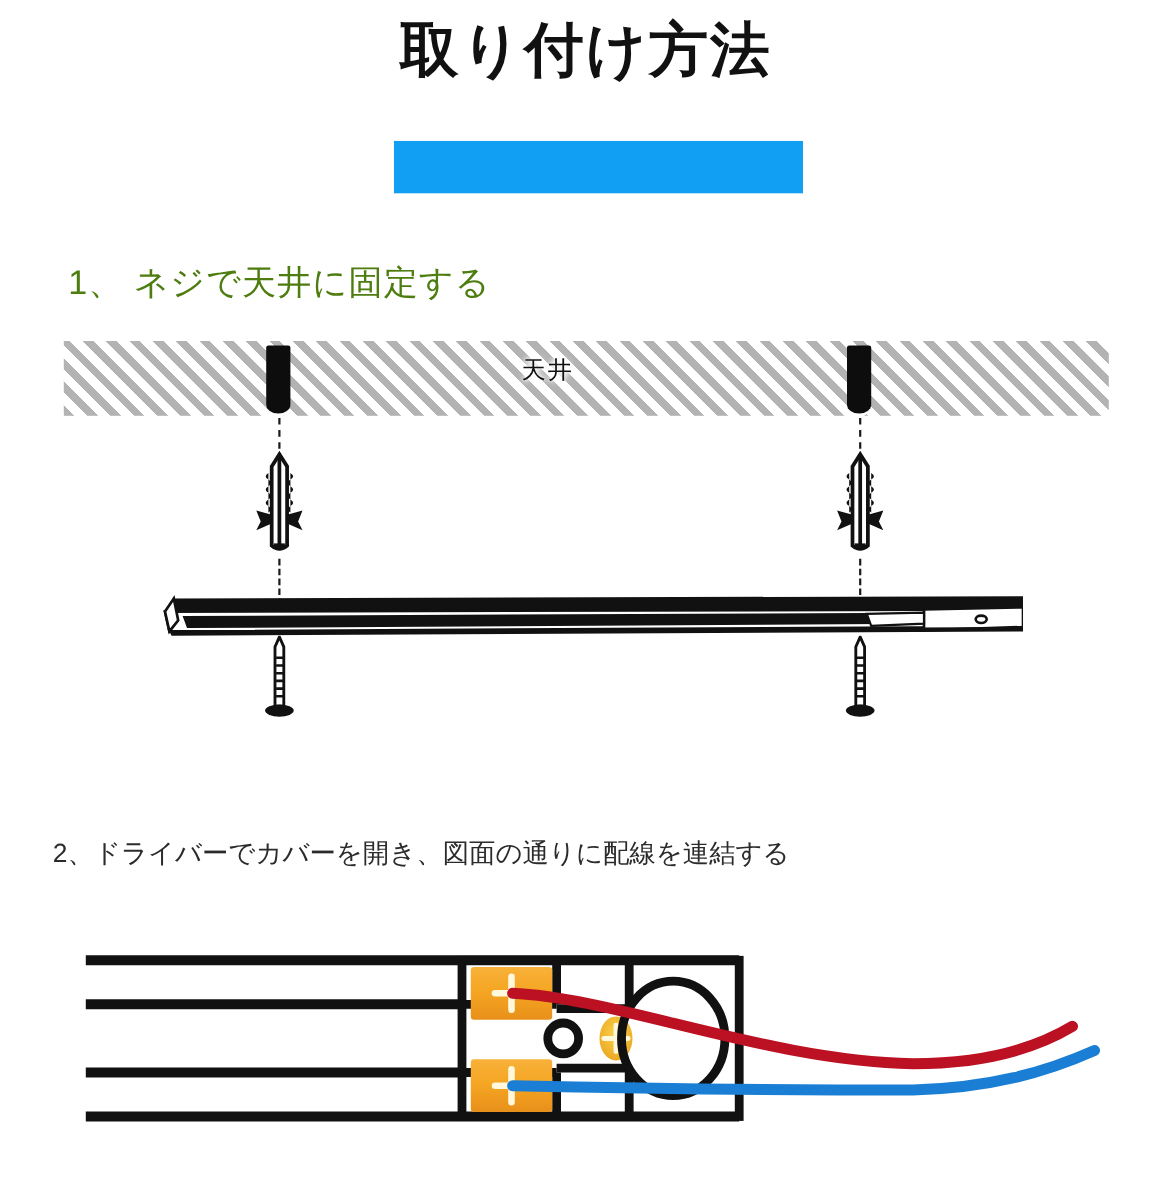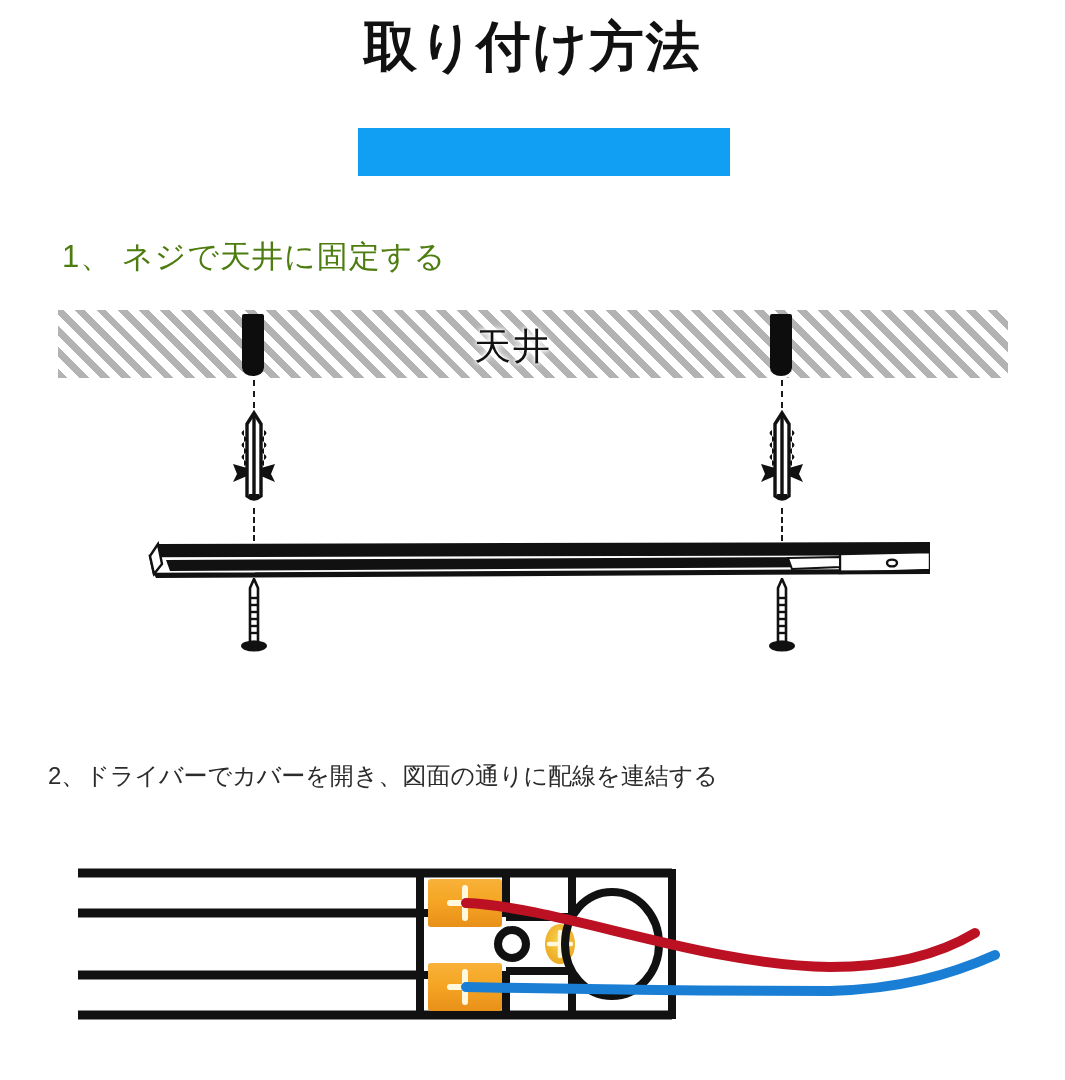--- a/index.html
+++ b/index.html
@@ -41,21 +41,21 @@
   .fig1{position:absolute;left:0px;top:300px;width:1065px;height:370px;}
   .ceiling{
     position:absolute;left:58px;top:10px;width:950px;height:68px;
     background:
       repeating-linear-gradient(45deg,
         #b3b3b3 0px,#b3b3b3 7px,
         #ffffff 7px,#ffffff 15px);
   }
   .ceiling-label{
     position:absolute;left:474px;top:22px;
-    font-size:37px;color:#111;letter-spacing:2px;
+    font-size:22px;color:#111;letter-spacing:2px;
     text-shadow:0 0 4px #fff,0 0 6px #fff,0 0 8px #fff,0 0 3px #fff;
   }
   .hole{
     position:absolute;width:22px;height:62px;
     background:#0d0d0d;
     border-radius:2px 2px 11px 11px;
     border-bottom:3px solid #fff;
   }
   .hole.l{left:242px;top:14px;}
   .hole.r{left:770px;top:14px;}

